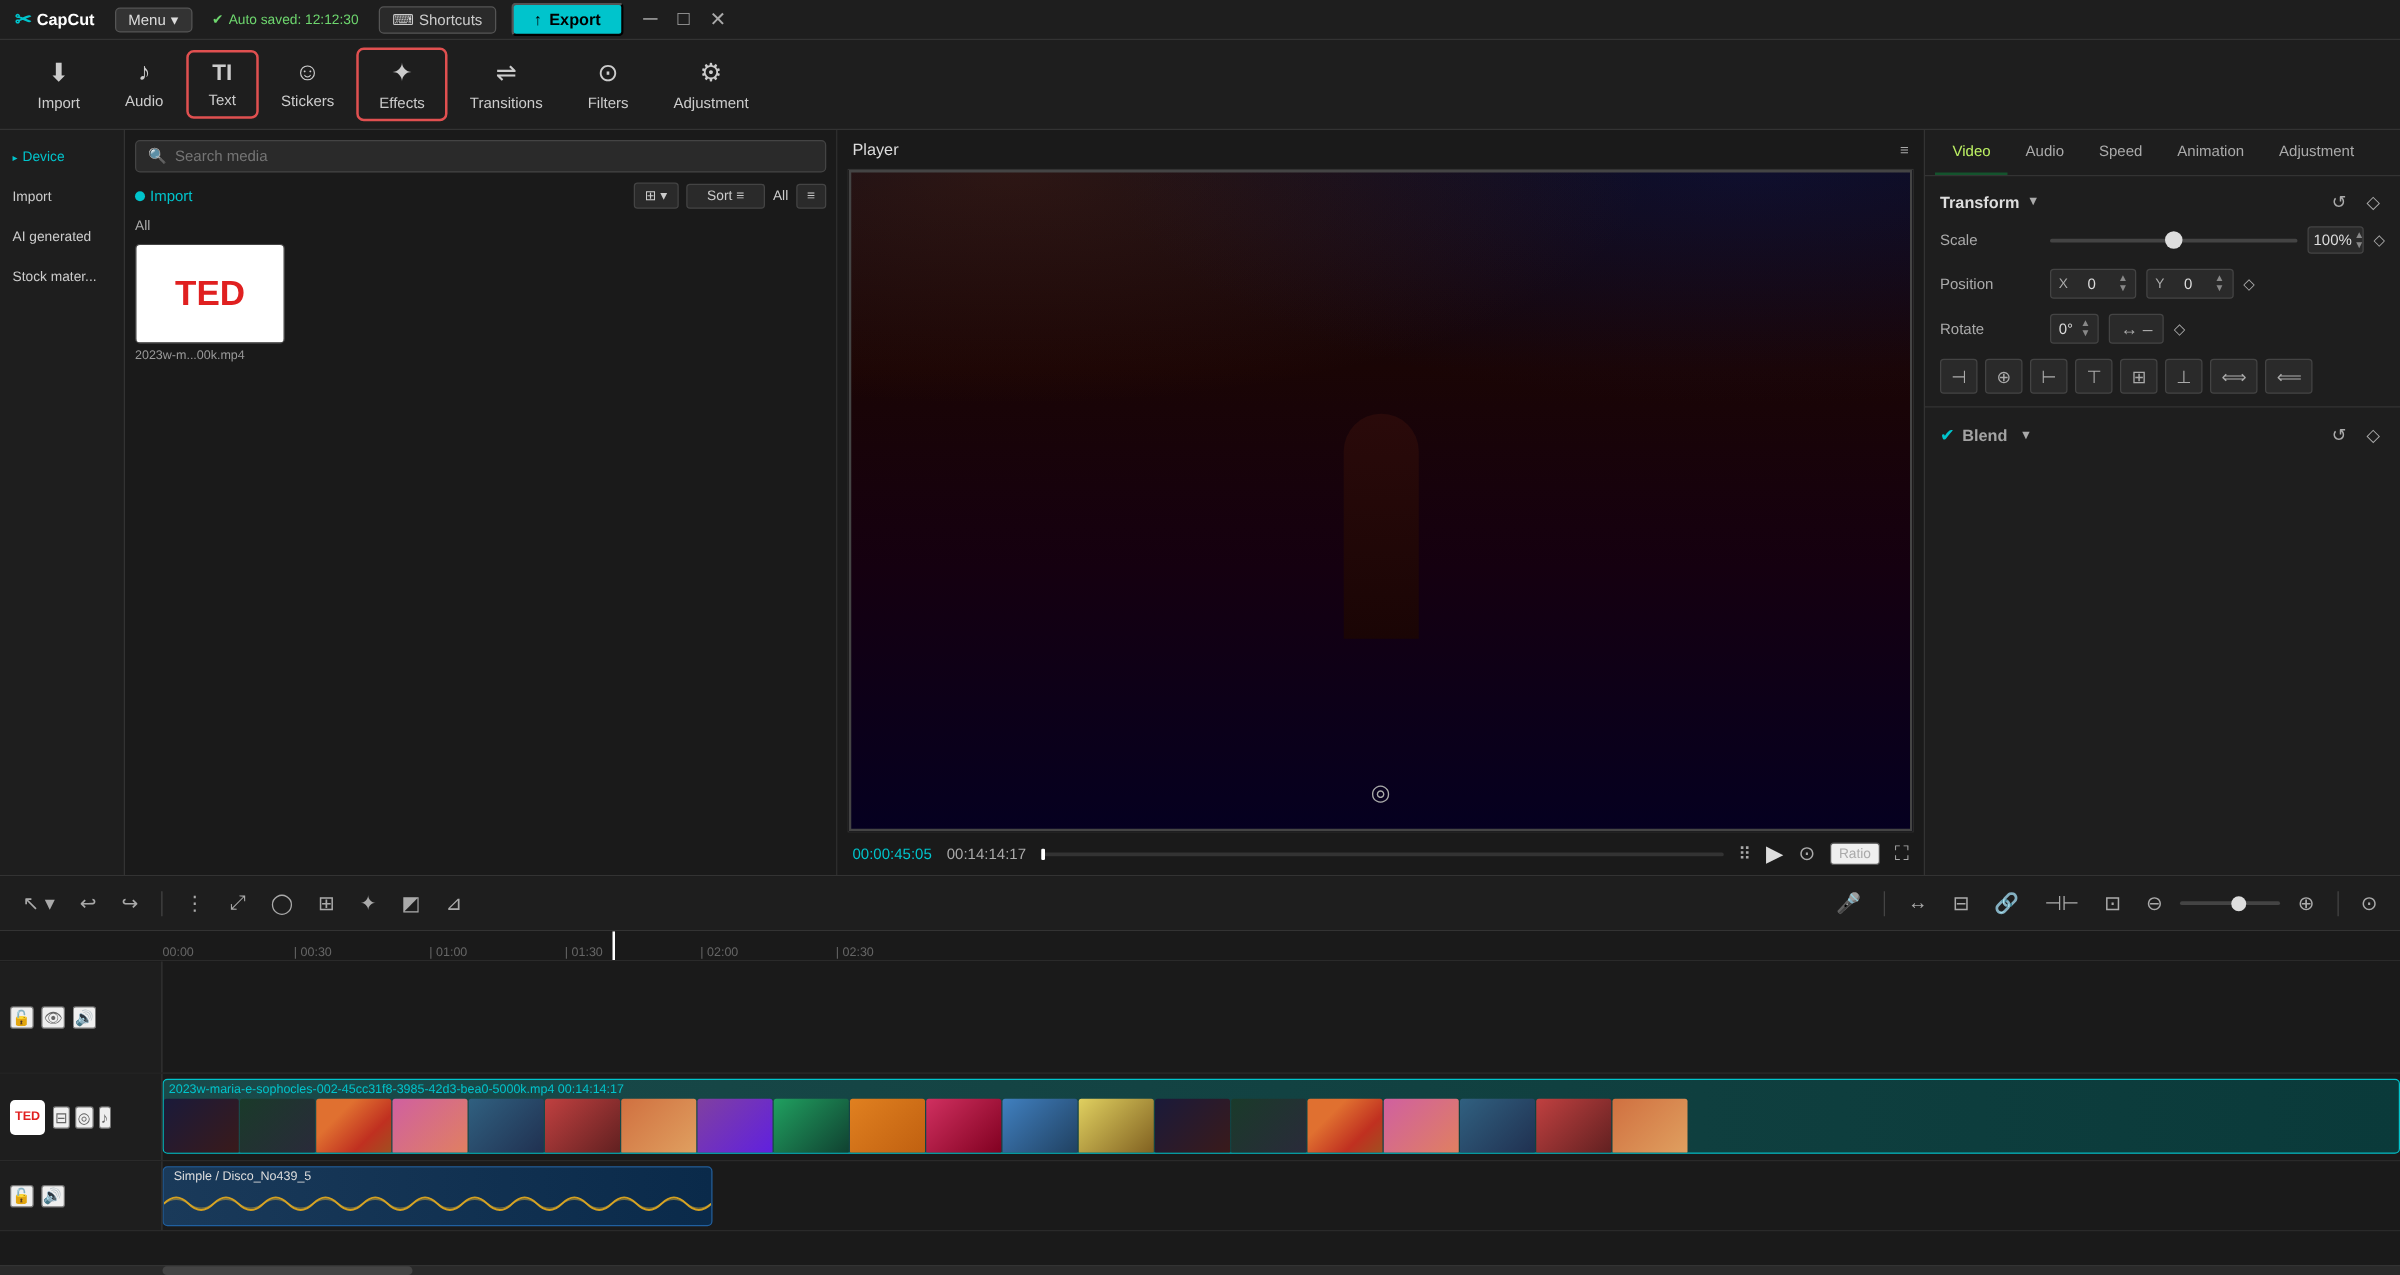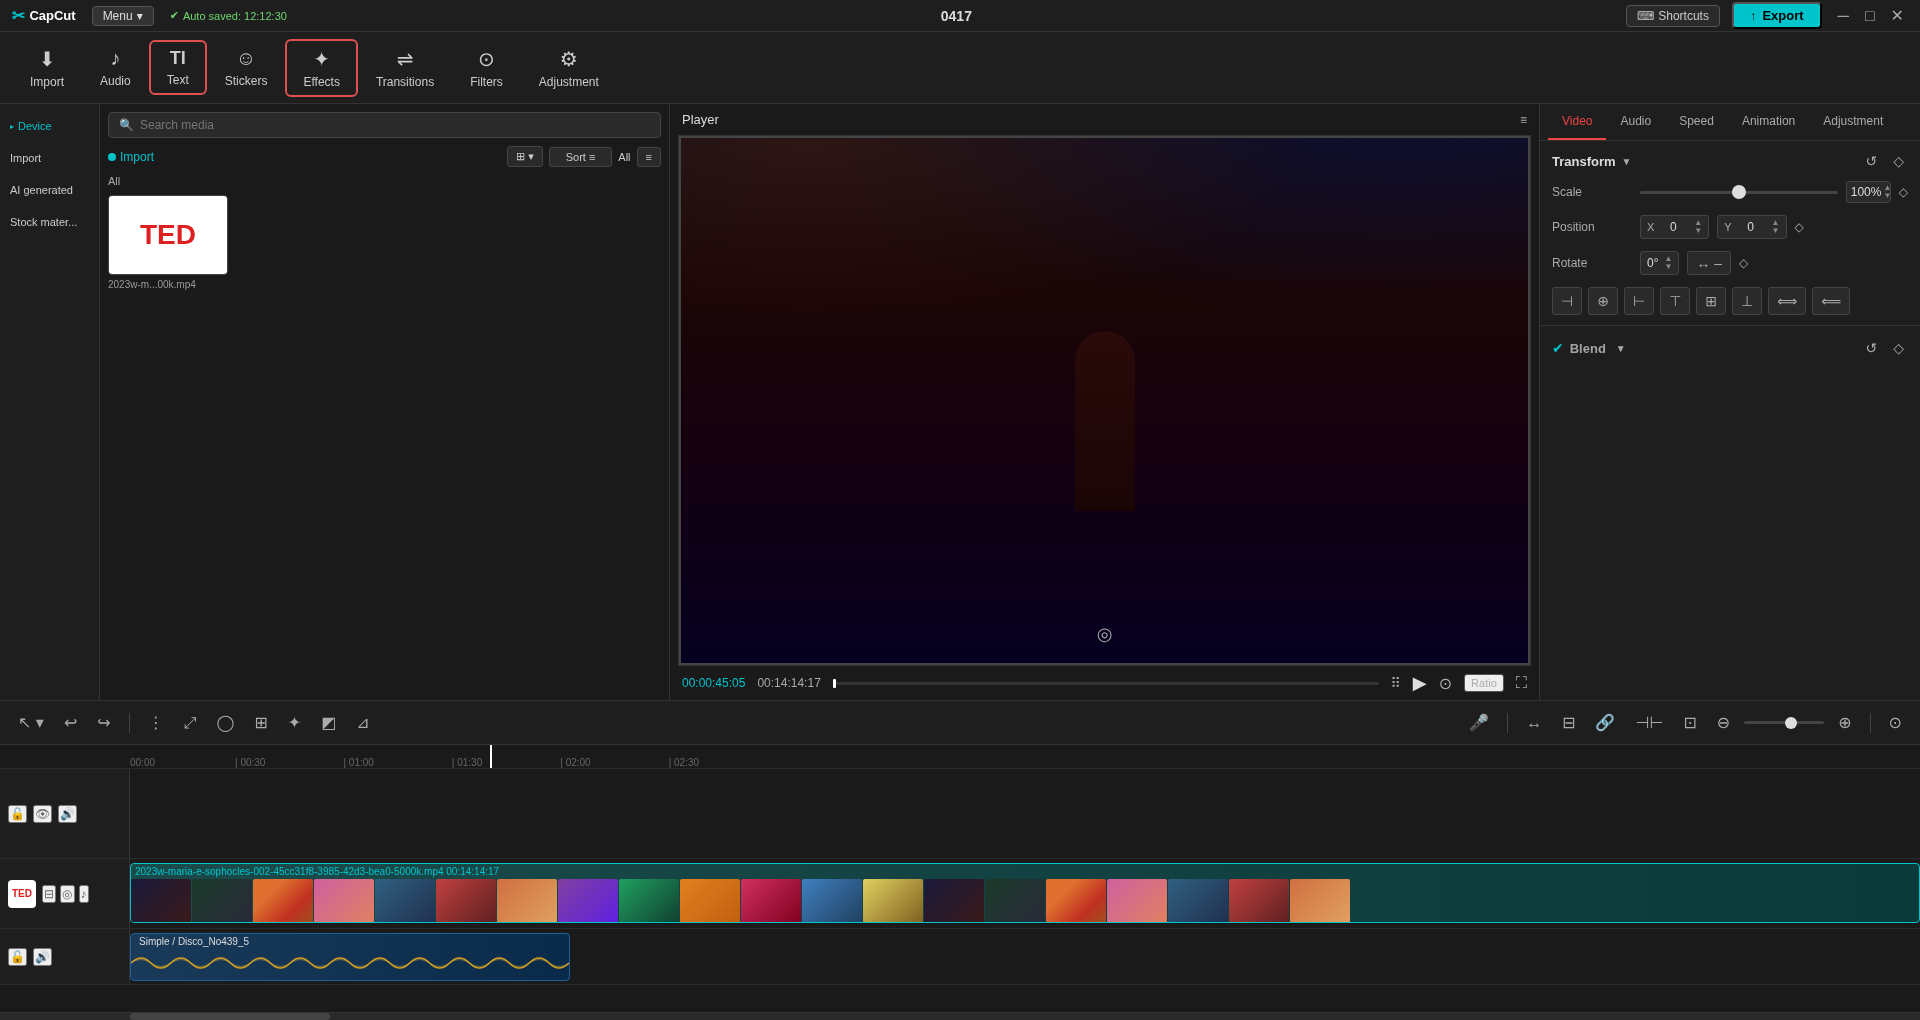--- a/index.html
+++ b/index.html
@@ -66,21 +66,21 @@
     .cam-btn { color: #aaa; cursor: pointer; font-size: 16px; }
     .ratio-btn { color: #aaa; cursor: pointer; font-size: 11px; border: 1px solid #555; padding: 2px 6px; border-radius: 3px; }
     .fullscreen-btn { color: #aaa; cursor: pointer; font-size: 16px; }
     .grid-icon-btn { color: #aaa; cursor: pointer; font-size: 14px; }
     .target-icon { position: absolute; bottom: 20px; left: 50%; transform: translateX(-50%); color: #aaa; font-size: 18px; }
 
     
     .right-panel { width: 380px; background: #1e1e1e; display: flex; flex-direction: column; flex-shrink: 0; overflow-y: auto; }
     .right-tabs { display: flex; border-bottom: 1px solid #333; padding: 0 8px; }
     .right-tab { padding: 10px 14px; cursor: pointer; color: #aaa; font-size: 12px; border-bottom: 2px solid transparent; }
-    .right-tab.active { color: #ef4444; border-bottom: 2px solid #ef4444; }
+    .right-tab.active { color: #bef264; border-bottom: 2px solid #14532d; }
 
     .sub-tabs { display: flex; margin: 8px; gap: 2px; background: #2a2a2a; border-radius: 6px; padding: 3px; border: 1px solid #e05050; }
     .sub-tab { flex: 1; text-align: center; padding: 5px; cursor: pointer; color: #aaa; font-size: 12px; border-radius: 4px; }
     .sub-tab.active { background: #3a3a3a; color: #fff; }
 
     .section-header { display: flex; align-items: center; justify-content: space-between; padding: 10px 12px 4px; }
     .section-title { font-size: 13px; color: #ddd; font-weight: 600; display: flex; align-items: center; gap: 6px; }
     .section-actions { display: flex; gap: 8px; }
     .icon-btn { color: #aaa; cursor: pointer; font-size: 14px; background: none; border: none; padding: 2px 4px; }
 
@@ -164,21 +164,20 @@
     <span>CapCut</span>
   </div>
   <button class="menu-btn">
     <span>Menu</span>
     <span>▾</span>
   </button>
   <div class="autosave">
     <span>✔</span>
     <span>Auto saved: 12:12:30</span>
   </div>
-  <div class="top-center">0417</div>
   <div class="top-right">
     <button class="shortcuts-btn">
       <span>⌨</span>
       <span>Shortcuts</span>
     </button>
     <button class="export-btn">
       <span>↑</span>
       <span>Export</span>
     </button>
     <div class="win-controls">

